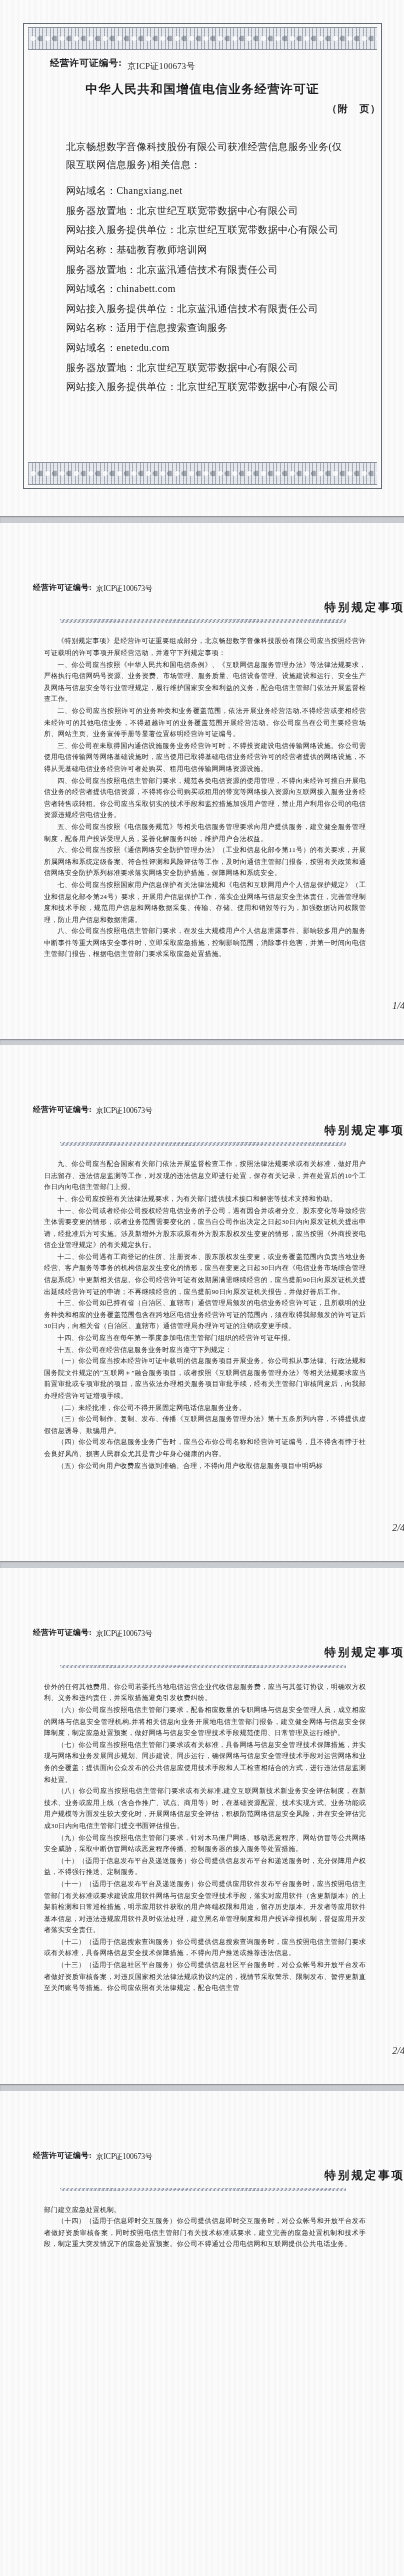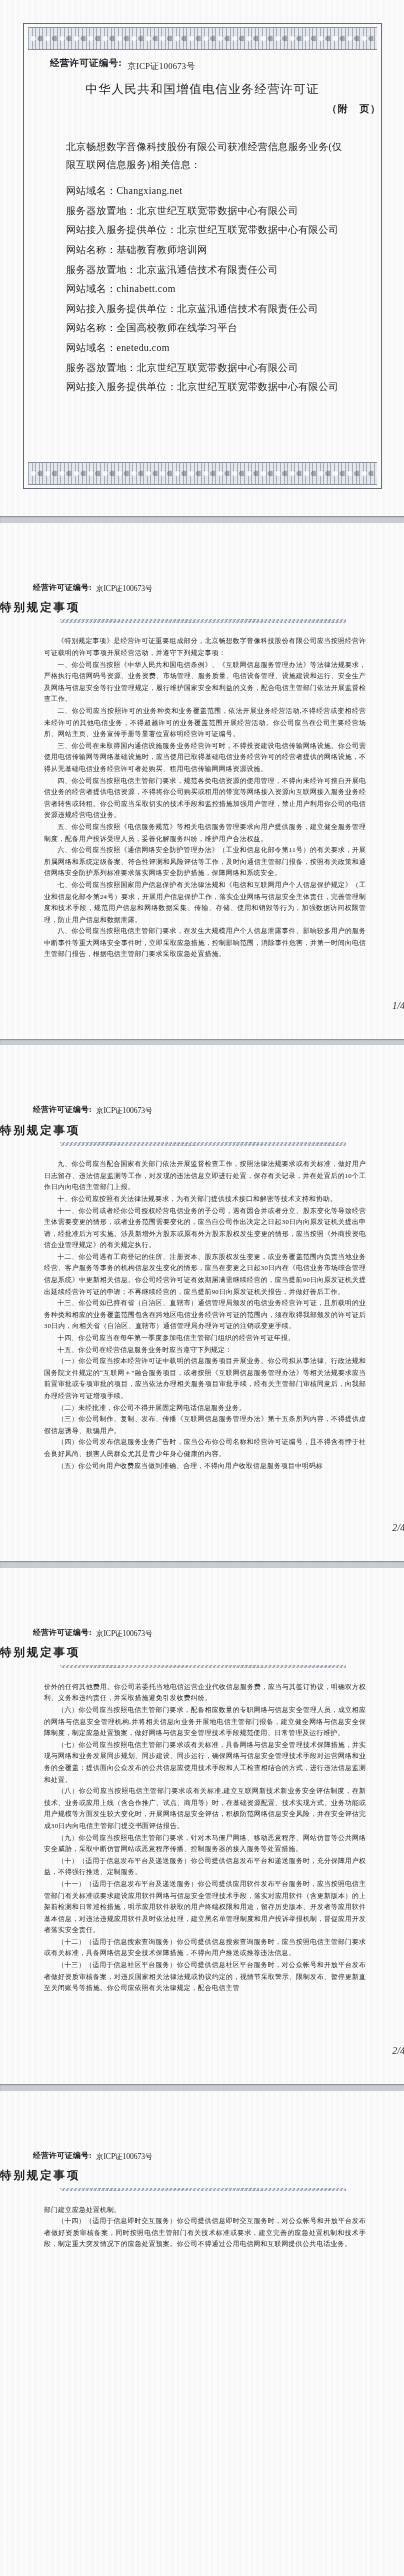--- a/index.html
+++ b/index.html
@@ -18,32 +18,32 @@
       radial-gradient(circle at 12.4px 10.3px, rgba(88,96,108,.5) 2.6px, transparent 3.1px),
       repeating-linear-gradient(90deg, rgba(88,96,108,.28) 0 1px, rgba(232,235,240,.9) 1px 3.6px),
       repeating-linear-gradient(0deg, rgba(120,128,140,.22) 0 1px, transparent 1px 2.6px);
     background-size:14.4px 20.6px,14.4px 20.6px,auto,auto;
     border-top:0.5px solid #8b919b;border-bottom:0.5px solid #8b919b;}
   .band.top{top:3.1px;} .band.bottom{bottom:3.1px;}
   .cover-inner{position:absolute;left:24px;right:24px;top:24px;bottom:28px;}
   .num-row{margin:33px 0 0 26px;display:flex;align-items:flex-end;}
   .num-label{font-size:9.3px;font-weight:bold;letter-spacing:0.5px;}
   .num-value{font-size:8.5px;margin-left:5.2px;transform:translateY(2.6px);letter-spacing:0.3px;}
-  .cover-title{margin-top:11.3px;text-align:center;font-size:12px;font-weight:normal;letter-spacing:1px;}
+  .cover-title{margin-top:11.3px;text-align:center;font-size:12px;font-weight:bold;letter-spacing:1px;}
   .cover-sub{margin-top:5.2px;text-align:right;font-size:9.8px;font-weight:bold;letter-spacing:1px;}
   .cover-text{margin:21.6px 0 0 42px;width:281px;}
   .cover-intro{font-size:9.8px;line-height:17.5px;margin:0;letter-spacing:0.3px;}
   .fields{margin-top:8.2px;}
   .field{font-size:9.8px;line-height:19.6px;margin:0;letter-spacing:0.3px;}
 
   
   .reg-head{margin:60px 0 0 33px;display:flex;align-items:flex-end;}
   .reg-num-label{font-size:7.7px;font-weight:bold;letter-spacing:0.3px;}
   .reg-num-value{font-size:7.5px;margin-left:4.1px;transform:translateY(1px);}
-  .reg-title{margin-top:7.2px;text-align:left;font-size:11.3px;font-weight:bold;letter-spacing:2.1px;}
+  .reg-title{margin-top:7.2px;text-align:right;font-size:11.3px;font-weight:bold;letter-spacing:2.1px;}
   .reg-divider{height:3.6px;width:286px;margin:4.6px auto 0;
     background:repeating-linear-gradient(115deg,#9aa1ab 0 1px,#e8eaee 1px 2.6px,#b9bfc8 2.6px 3.6px);}
   .reg-body{margin:12.4px 39px 0 44px;}
   .reg-body p{margin:0;font-size:6.7px;line-height:11.6px;text-align:justify;text-indent:2em;
     letter-spacing:0.3px;color:#222;}
   .reg-body p.cont{text-indent:0;}
   .pagenum{position:absolute;left:0;right:0;bottom:28px;text-align:right;font-size:10px;color:#333;font-style:italic;}
 </style>
 </head>
 <body>
@@ -74,21 +74,21 @@
             <p class="field"><span>网站接入服务提供单位：</span><span>北京世纪互联宽带数据中心有限公司</span></p>
 
             <p class="field"><span>网站名称：</span><span>基础教育教师培训网</span></p>
 
             <p class="field"><span>服务器放置地：</span><span>北京蓝汛通信技术有限责任公司</span></p>
 
             <p class="field"><span>网站域名：</span><span>chinabett.com</span></p>
 
             <p class="field"><span>网站接入服务提供单位：</span><span>北京蓝汛通信技术有限责任公司</span></p>
 
-            <p class="field"><span>网站名称：</span><span>全国高校教师在线学习平台</span></p>
+            <p class="field"><span>网站名称：</span><span>适用于信息搜索查询服务</span></p>
 
             <p class="field"><span>网站域名：</span><span>enetedu.com</span></p>
 
             <p class="field"><span>服务器放置地：</span><span>北京世纪互联宽带数据中心有限公司</span></p>
 
             <p class="field"><span>网站接入服务提供单位：</span><span>北京世纪互联宽带数据中心有限公司</span></p>
           </div>
       </div>
     </div>
   </section>

